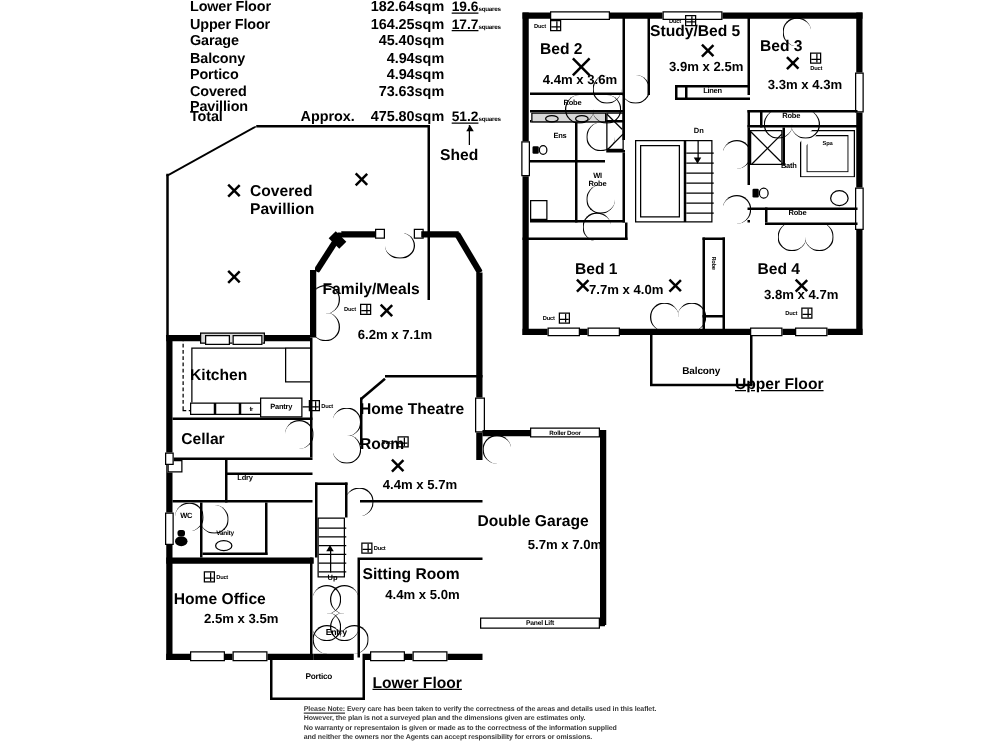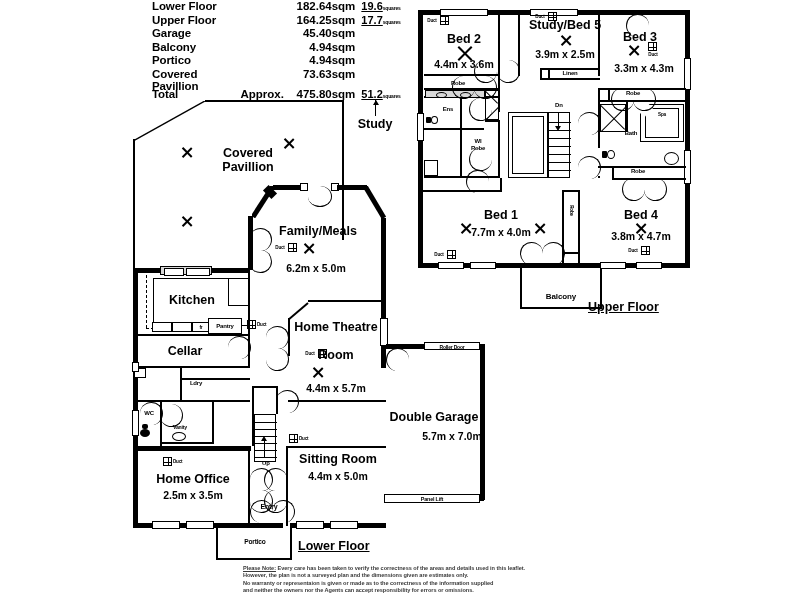--- a/index.html
+++ b/index.html
@@ -23,21 +23,21 @@
   .wall{position:absolute;background:#000;}
   .iwall{position:absolute;background:#000;}
   .thin{position:absolute;background:#000;}
   .win{position:absolute;background:#fff;border:1px solid #000;box-sizing:border-box;}
   .gl{position:absolute;background:#d8d8d8;border:1px solid #000;box-sizing:border-box;}
   .box{position:absolute;border:1px solid #000;box-sizing:border-box;background:#fff;}
   .dash{position:absolute;border-left:1px dashed #000;}
   .dashh{position:absolute;border-top:1px dashed #000;}
 
   .lbl{position:absolute;white-space:nowrap;}
-  .rm{font-size:12.5px;font-weight:bold;text-align:center;}
+  .rm{font-size:12.5px;font-weight:bold;text-align:left;}
   .dim{font-size:10.5px;font-weight:bold;text-align:center;}
   .sm{font-size:6px;font-weight:bold;text-align:center;letter-spacing:-0.1px;}
   .xs{font-size:4.6px;font-weight:bold;text-align:center;letter-spacing:-0.2px;}
   .floorlbl{font-size:12.5px;font-weight:bold;text-decoration:underline;}
 
   
   .fan{position:absolute;width:13px;height:13px;}
   .fan:before,.fan:after{content:"";position:absolute;left:50%;top:0;width:1.6px;
         height:13px;background:#000;}
   .fan:before{transform:translateX(-50%) rotate(45deg);}
@@ -295,21 +295,21 @@
   <div class="thin" style="left:342px;top:100px;width:1.5px;height:140px;"></div>
   <div class="thin" style="left:133px;top:268px;width:30px;height:1.5px;"></div>
 
   <div class="fan" style="left:180px;top:146px;"></div>
   <div class="fan" style="left:282px;top:137px;"></div>
   <div class="fan" style="left:180px;top:215px;"></div>
   <div class="lbl rm" style="left:200px;top:146px;width:96px;">Covered</div>
   <div class="lbl rm" style="left:200px;top:160px;width:96px;">Pavillion</div>
 
   <div class="arrowup" style="left:375px;top:100px;height:16px;"></div>
-  <div class="lbl rm" style="left:352px;top:117px;width:46px;">Study</div>
+  <div class="lbl rm" style="left:352px;top:117px;width:46px;">Shed</div>
 
   <div class="wall" style="left:266px;top:186px;width:8px;height:12px;transform:rotate(-45deg);"></div>
   <div class="wall" style="left:273px;top:185px;width:30px;height:5px;"></div>
   <div class="win" style="left:300px;top:183px;width:8px;height:8px;"></div>
   <div class="win" style="left:331px;top:183px;width:8px;height:8px;"></div>
   <div class="wall" style="left:337px;top:185px;width:30px;height:5px;"></div>
   <div class="door d-br" style="left:308px;top:186px;width:23px;height:20px;"></div>
 
   <div style="position:absolute;left:252px;top:186px;width:22px;height:32px;">
     <svg width="22" height="32" viewBox="0 0 22 32">
@@ -326,21 +326,21 @@
   <div class="wall" style="left:248px;top:216px;width:5px;height:54px;"></div>
   <div class="wall" style="left:381px;top:218px;width:5px;height:150px;"></div>
 
   <div class="door d-tr" style="left:249px;top:228px;width:22px;height:22px;"></div>
   <div class="door d-br" style="left:249px;top:250px;width:22px;height:22px;"></div>
 
   <div class="lbl rm" style="left:258px;top:224px;width:120px;">Family/Meals</div>
   <div class="duct" style="left:288px;top:243px;"></div>
   <div class="lbl xs" style="left:272px;top:245px;width:16px;">Duct</div>
   <div class="fan" style="left:302px;top:242px;"></div>
-  <div class="lbl dim" style="left:264px;top:262px;width:104px;">6.2m x 5.0m</div>
+  <div class="lbl dim" style="left:264px;top:262px;width:104px;">6.2m x 7.1m</div>
 
   <div class="wall" style="left:133px;top:268px;width:5px;height:260px;"></div>
   <div class="wall" style="left:133px;top:268px;width:115px;height:5px;"></div>
   <div class="gl" style="left:160px;top:266px;width:52px;height:9px;"></div>
   <div class="box" style="left:164px;top:268px;width:20px;height:8px;"></div>
   <div class="box" style="left:186px;top:268px;width:24px;height:8px;"></div>
 
   <div class="box" style="left:153px;top:278px;width:96px;height:48px;"></div>
   <div class="box" style="left:228px;top:278px;width:21px;height:28px;"></div>
   <div class="dash" style="left:146px;top:270px;height:58px;"></div>

